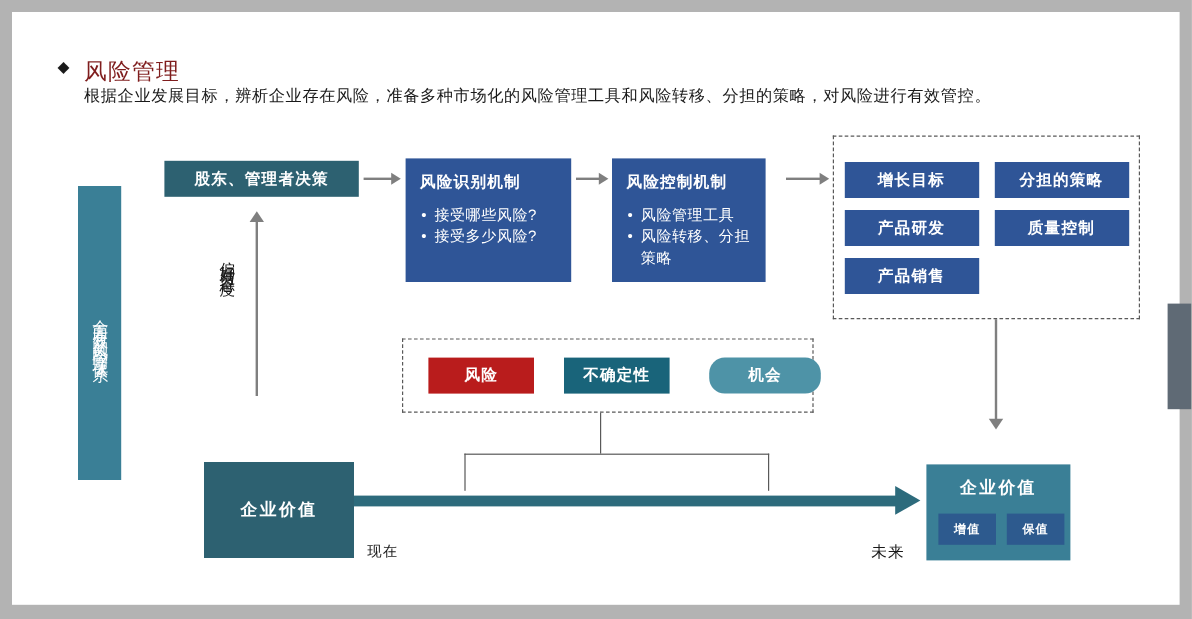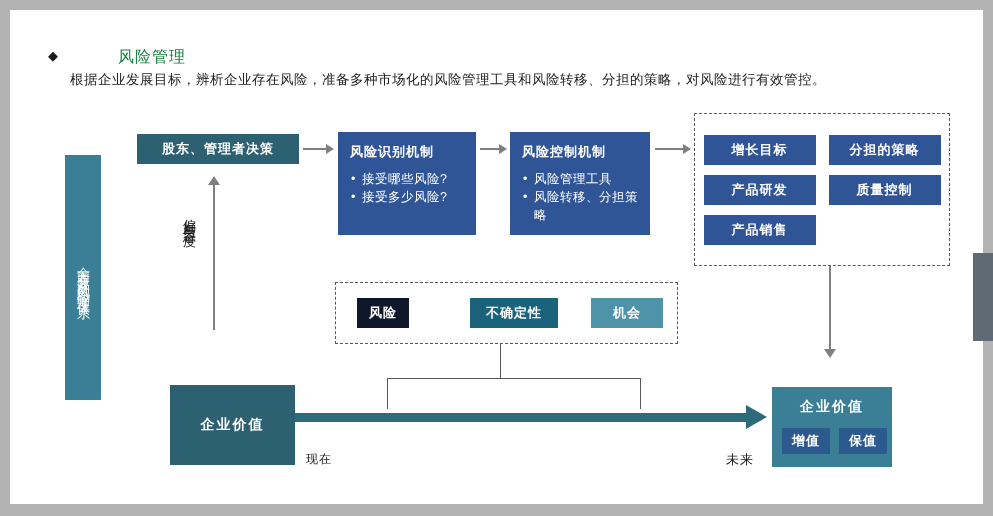--- a/index.html
+++ b/index.html
@@ -10,21 +10,21 @@
     background: #b3b3b3; overflow: hidden; margin: 0 auto;
   }
   .page {
     position: absolute; left: 10px; top: 10px; width: 973px; height: 494px;
     background: #ffffff;
   }
   .abs { position: absolute; }
 
   
   .bullet-diamond { left: 38px; top: 38px; font-size: 13px; color: #1a1a1a; }
-  .page-title { left: 60px; top: 37px; font-size: 16px; color: #15803d; letter-spacing: 1px; margin-left: 48px; }
+  .page-title { left: 60px; top: 37px; font-size: 19px; color: #7f1d1d; letter-spacing: 1px; }
   .page-desc { left: 60px; top: 61px; font-size: 13.5px; color: #1a1a1a; letter-spacing: 0.5px; }
 
   
   .side-banner {
     left: 55px; top: 145px; width: 36px; height: 245px; background: #3a7f96;
     color: #ffffff; font-size: 13px; display: flex; align-items: center; justify-content: center;
     writing-mode: vertical-lr; text-orientation: upright; letter-spacing: 4px;
   }
 
   
@@ -34,21 +34,21 @@
     display: flex; align-items: center; justify-content: center; letter-spacing: 1px;
   }
   .mech-box {
     width: 138px; height: 103px; background: #2f5597; color: #fff; padding: 11px 10px 24px 12px;
   }
   .mech-box .mech-title { font-size: 13px; font-weight: 700; letter-spacing: 1px; margin-bottom: 9px; }
   .mech-box ul { list-style: none; }
   .mech-box li { font-size: 12.5px; line-height: 1.45; padding-left: 12px; position: relative; letter-spacing: 0.5px; }
   .mech-box li::before { content: "•"; position: absolute; left: 1px; }
   .identify-box { left: 328px; top: 122px; }
-  .control-box  { left: 500px; top: 122px; width: 140px; }
+  .control-box  { left: 500px; top: 122px; width: 128px; }
 
   
   .h-arrow { height: 12px; }
   .h-arrow .shaft { position: absolute; left: 0; right: 6px; top: 5px; height: 2px; background: #7f7f7f; }
   .h-arrow .head  { position: absolute; right: 0; top: 1px; width: 0; height: 0;
                     border-left: 8px solid #7f7f7f; border-top: 5px solid transparent; border-bottom: 5px solid transparent; }
   .arrow-1 { left: 293px; top: 133px; width: 31px; }
   .arrow-2 { left: 470px; top: 133px; width: 27px; }
   .arrow-3 { left: 645px; top: 133px; width: 36px; }
 
@@ -74,23 +74,23 @@
     writing-mode: vertical-lr; text-orientation: upright; letter-spacing: 3px;
     display: flex; align-items: center;
   }
 
   
   .factors-panel { left: 325px; top: 272px; width: 343px; height: 62px; border: 1px dashed #595959; background: #fff; }
   .factor-box {
     position: absolute; top: 15px; height: 30px; color: #fff; font-size: 13px; font-weight: 600;
     display: flex; align-items: center; justify-content: center; letter-spacing: 1px;
   }
-  .factor-0 { left: 21px;  width: 52px; background: #0f172a; }
+  .factor-0 { left: 21px;  width: 88px; background: #b91c1c; }
   .factor-1 { left: 134px; width: 88px; background: #19647a; }
-  .factor-2 { left: 255px; width: 72px; background: #4e93a7; }
+  .factor-2 { left: 255px; width: 93px; background: #4e93a7; border-radius: 13px; }
 
   
   .conn { background: #595959; }
   .conn-v-mid   { left: 490px; top: 334px; width: 1px; height: 34px; }
   .conn-h       { left: 377px; top: 368px; width: 254px; height: 1px; }
   .conn-v-left  { left: 377px; top: 368px; width: 1px; height: 31px; }
   .conn-v-right { left: 630px; top: 368px; width: 1px; height: 31px; }
 
   
   .down-arrow { left: 814px; top: 256px; width: 12px; height: 92px; }
@@ -111,21 +111,21 @@
   .label-now    { left: 296px; top: 441px; font-size: 12px; color: #1a1a1a; letter-spacing: 1px; }
   .label-future { left: 716px; top: 441px; font-size: 13px; color: #1a1a1a; letter-spacing: 1px; }
 
   .value-future-box { left: 762px; top: 377px; width: 120px; height: 80px; background: #3a7f96; }
   .value-future-title {
     position: absolute; left: 0; right: 0; top: 11px; text-align: center;
     color: #fff; font-size: 14px; font-weight: 700; letter-spacing: 2px;
   }
   .value-chip {
     position: absolute; top: 41px; width: 48px; height: 26px; background: #2d5a8e;
-    color: #fff; font-size: 13px; font-weight: 600; letter-spacing: 1px;
+    color: #fff; font-size: 10px; font-weight: 600; letter-spacing: 1px;
     display: flex; align-items: center; justify-content: center;
   }
   .chip-0 { left: 10px; }
   .chip-1 { left: 48px; margin-left: 19px; }
 
   
   .scroll-thumb { left: 973px; top: 253px; width: 20px; height: 88px; background: #5f6a75; }
 </style>
 </head>
 <body>

